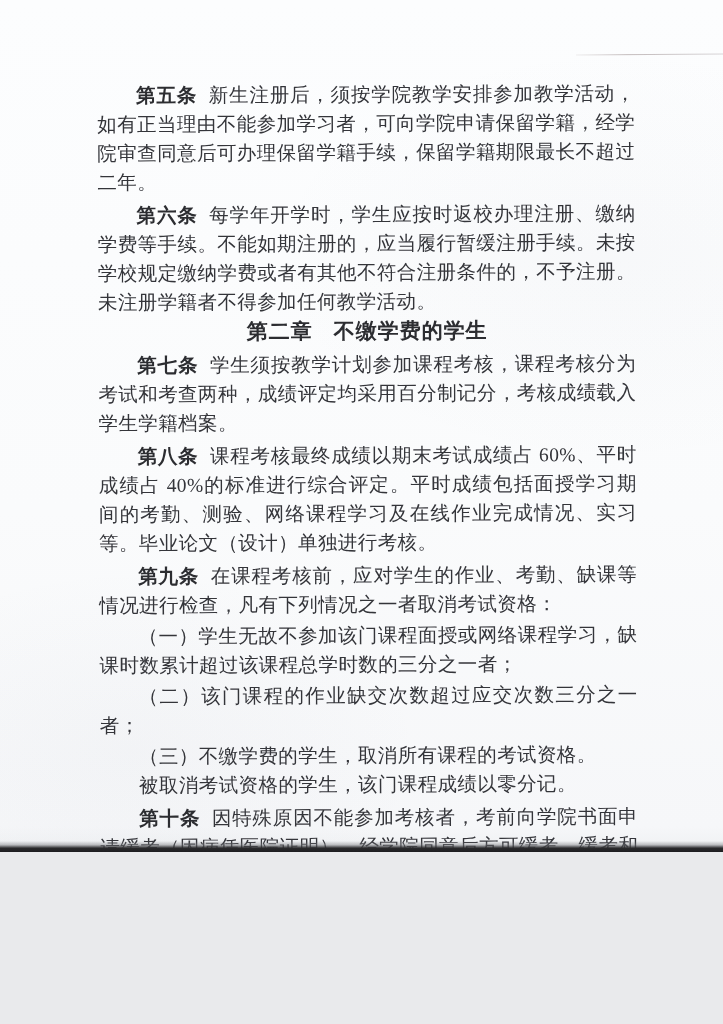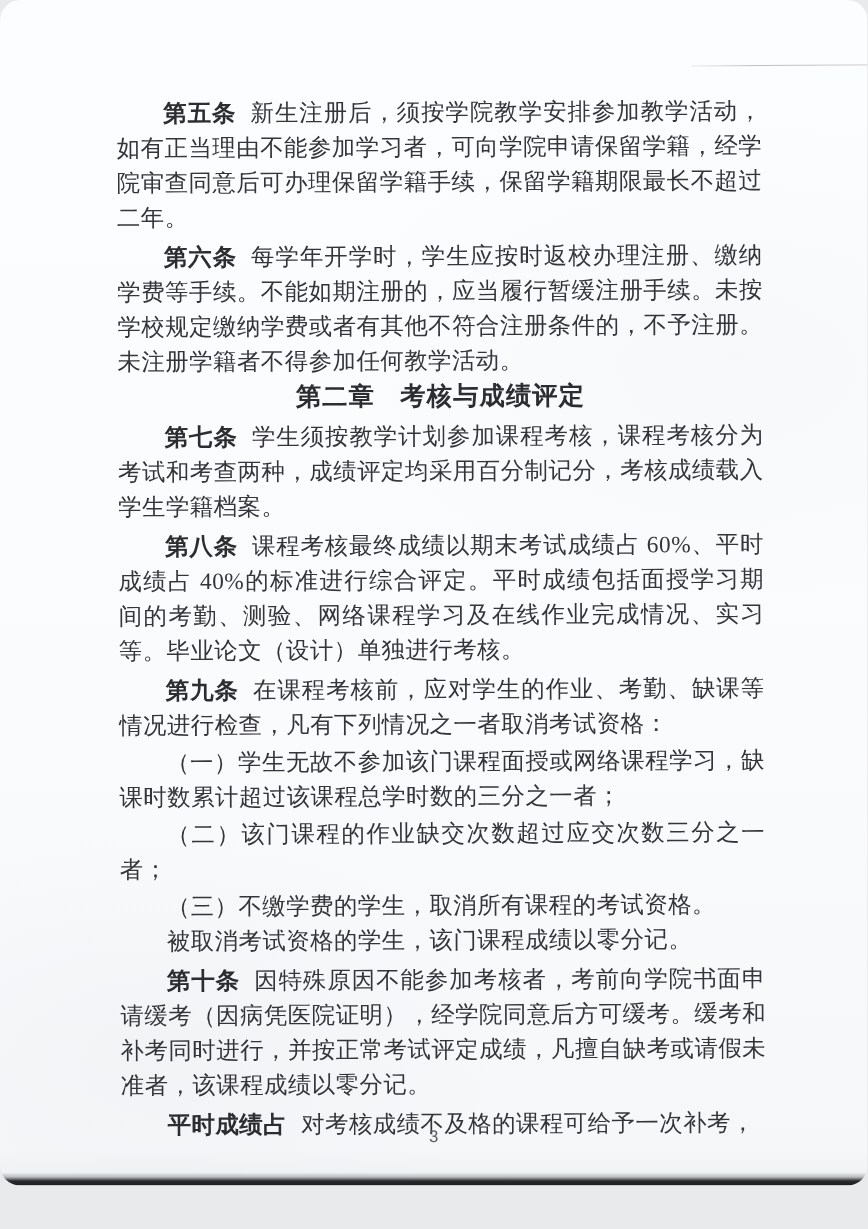--- a/index.html
+++ b/index.html
@@ -3,30 +3,29 @@
 <meta charset="utf-8">
 <style>
   html, body {
     margin: 0;
     padding: 0;
     background: #e9eaec;
   }
   .sheet {
     position: relative;
     width: 723px;
-    height: 988px;
+    height: 852px;
     margin: 0 auto;
     overflow: hidden;
     background:
       radial-gradient(ellipse 420px 260px at 18% 88%, rgba(120,130,150,0.04), rgba(0,0,0,0) 70%),
       radial-gradient(ellipse 500px 300px at 85% 30%, rgba(120,130,150,0.03), rgba(0,0,0,0) 70%),
       linear-gradient(180deg, #fcfdfe 0%, #fafbfc 60%, #f6f7f9 97%, #eef0f2 100%);
     font-family: "Liberation Serif", serif;
     color: #34353a;
-    border-radius: 17px;
   }
   .content {
     position: absolute;
     left: 97px;
     right: 88px;
     top: 80px;
     transform: rotate(-0.25deg);
     transform-origin: 50% 0;
     font-size: 19.5px;
     line-height: 29px;
@@ -89,21 +88,21 @@
   }
 </style>
 </head>
 <body>
 
 <div class="sheet">
   <div class="scan-scratch"></div>
   <div class="content" id="doc-content">
       <p class="block-article"><span class="art-label">第五条</span><span class="art-text">新生注册后，须按学院教学安排参加教学活动，如有正当理由不能参加学习者，可向学院申请保留学籍，经学院审查同意后可办理保留学籍手续，保留学籍期限最长不超过二年。</span></p>
       <p class="block-article"><span class="art-label">第六条</span><span class="art-text">每学年开学时，学生应按时返校办理注册、缴纳学费等手续。不能如期注册的，应当履行暂缓注册手续。未按学校规定缴纳学费或者有其他不符合注册条件的，不予注册。未注册学籍者不得参加任何教学活动。</span></p>
-      <h2 class="chapter"><span class="chapter-label">第二章</span><span class="chapter-title">考核与成绩评定</span></h2>
+      <h2 class="chapter"><span class="chapter-label">第二章</span><span class="chapter-title">不缴学费的学生</span></h2>
       <p class="block-article"><span class="art-label">第七条</span><span class="art-text">学生须按教学计划参加课程考核，课程考核分为考试和考查两种，成绩评定均采用百分制记分，考核成绩载入学生学籍档案。</span></p>
       <p class="block-article"><span class="art-label">第八条</span><span class="art-text">课程考核最终成绩以期末考试成绩占 60%、平时成绩占 40%的标准进行综合评定。平时成绩包括面授学习期间的考勤、测验、网络课程学习及在线作业完成情况、实习等。毕业论文（设计）单独进行考核。</span></p>
       <p class="block-article"><span class="art-label">第九条</span><span class="art-text">在课程考核前，应对学生的作业、考勤、缺课等情况进行检查，凡有下列情况之一者取消考试资格：</span></p>
       <p class="block-item"><span class="art-text">（一）学生无故不参加该门课程面授或网络课程学习，缺课时数累计超过该课程总学时数的三分之一者；</span></p>
       <p class="block-item"><span class="art-text">（二）该门课程的作业缺交次数超过应交次数三分之一者；</span></p>
       <p class="block-item"><span class="art-text">（三）不缴学费的学生，取消所有课程的考试资格。</span></p>
       <p class="block-plain"><span class="art-text">被取消考试资格的学生，该门课程成绩以零分记。</span></p>
       <p class="block-article"><span class="art-label">第十条</span><span class="art-text">因特殊原因不能参加考核者，考前向学院书面申请缓考（因病凭医院证明），经学院同意后方可缓考。缓考和补考同时进行，并按正常考试评定成绩，凡擅自缺考或请假未准者，该课程成绩以零分记。</span></p>
       <p class="block-article"><span class="art-label">平时成绩占</span><span class="art-text">对考核成绩不及格的课程可给予一次补考，</span></p>
     </div>

